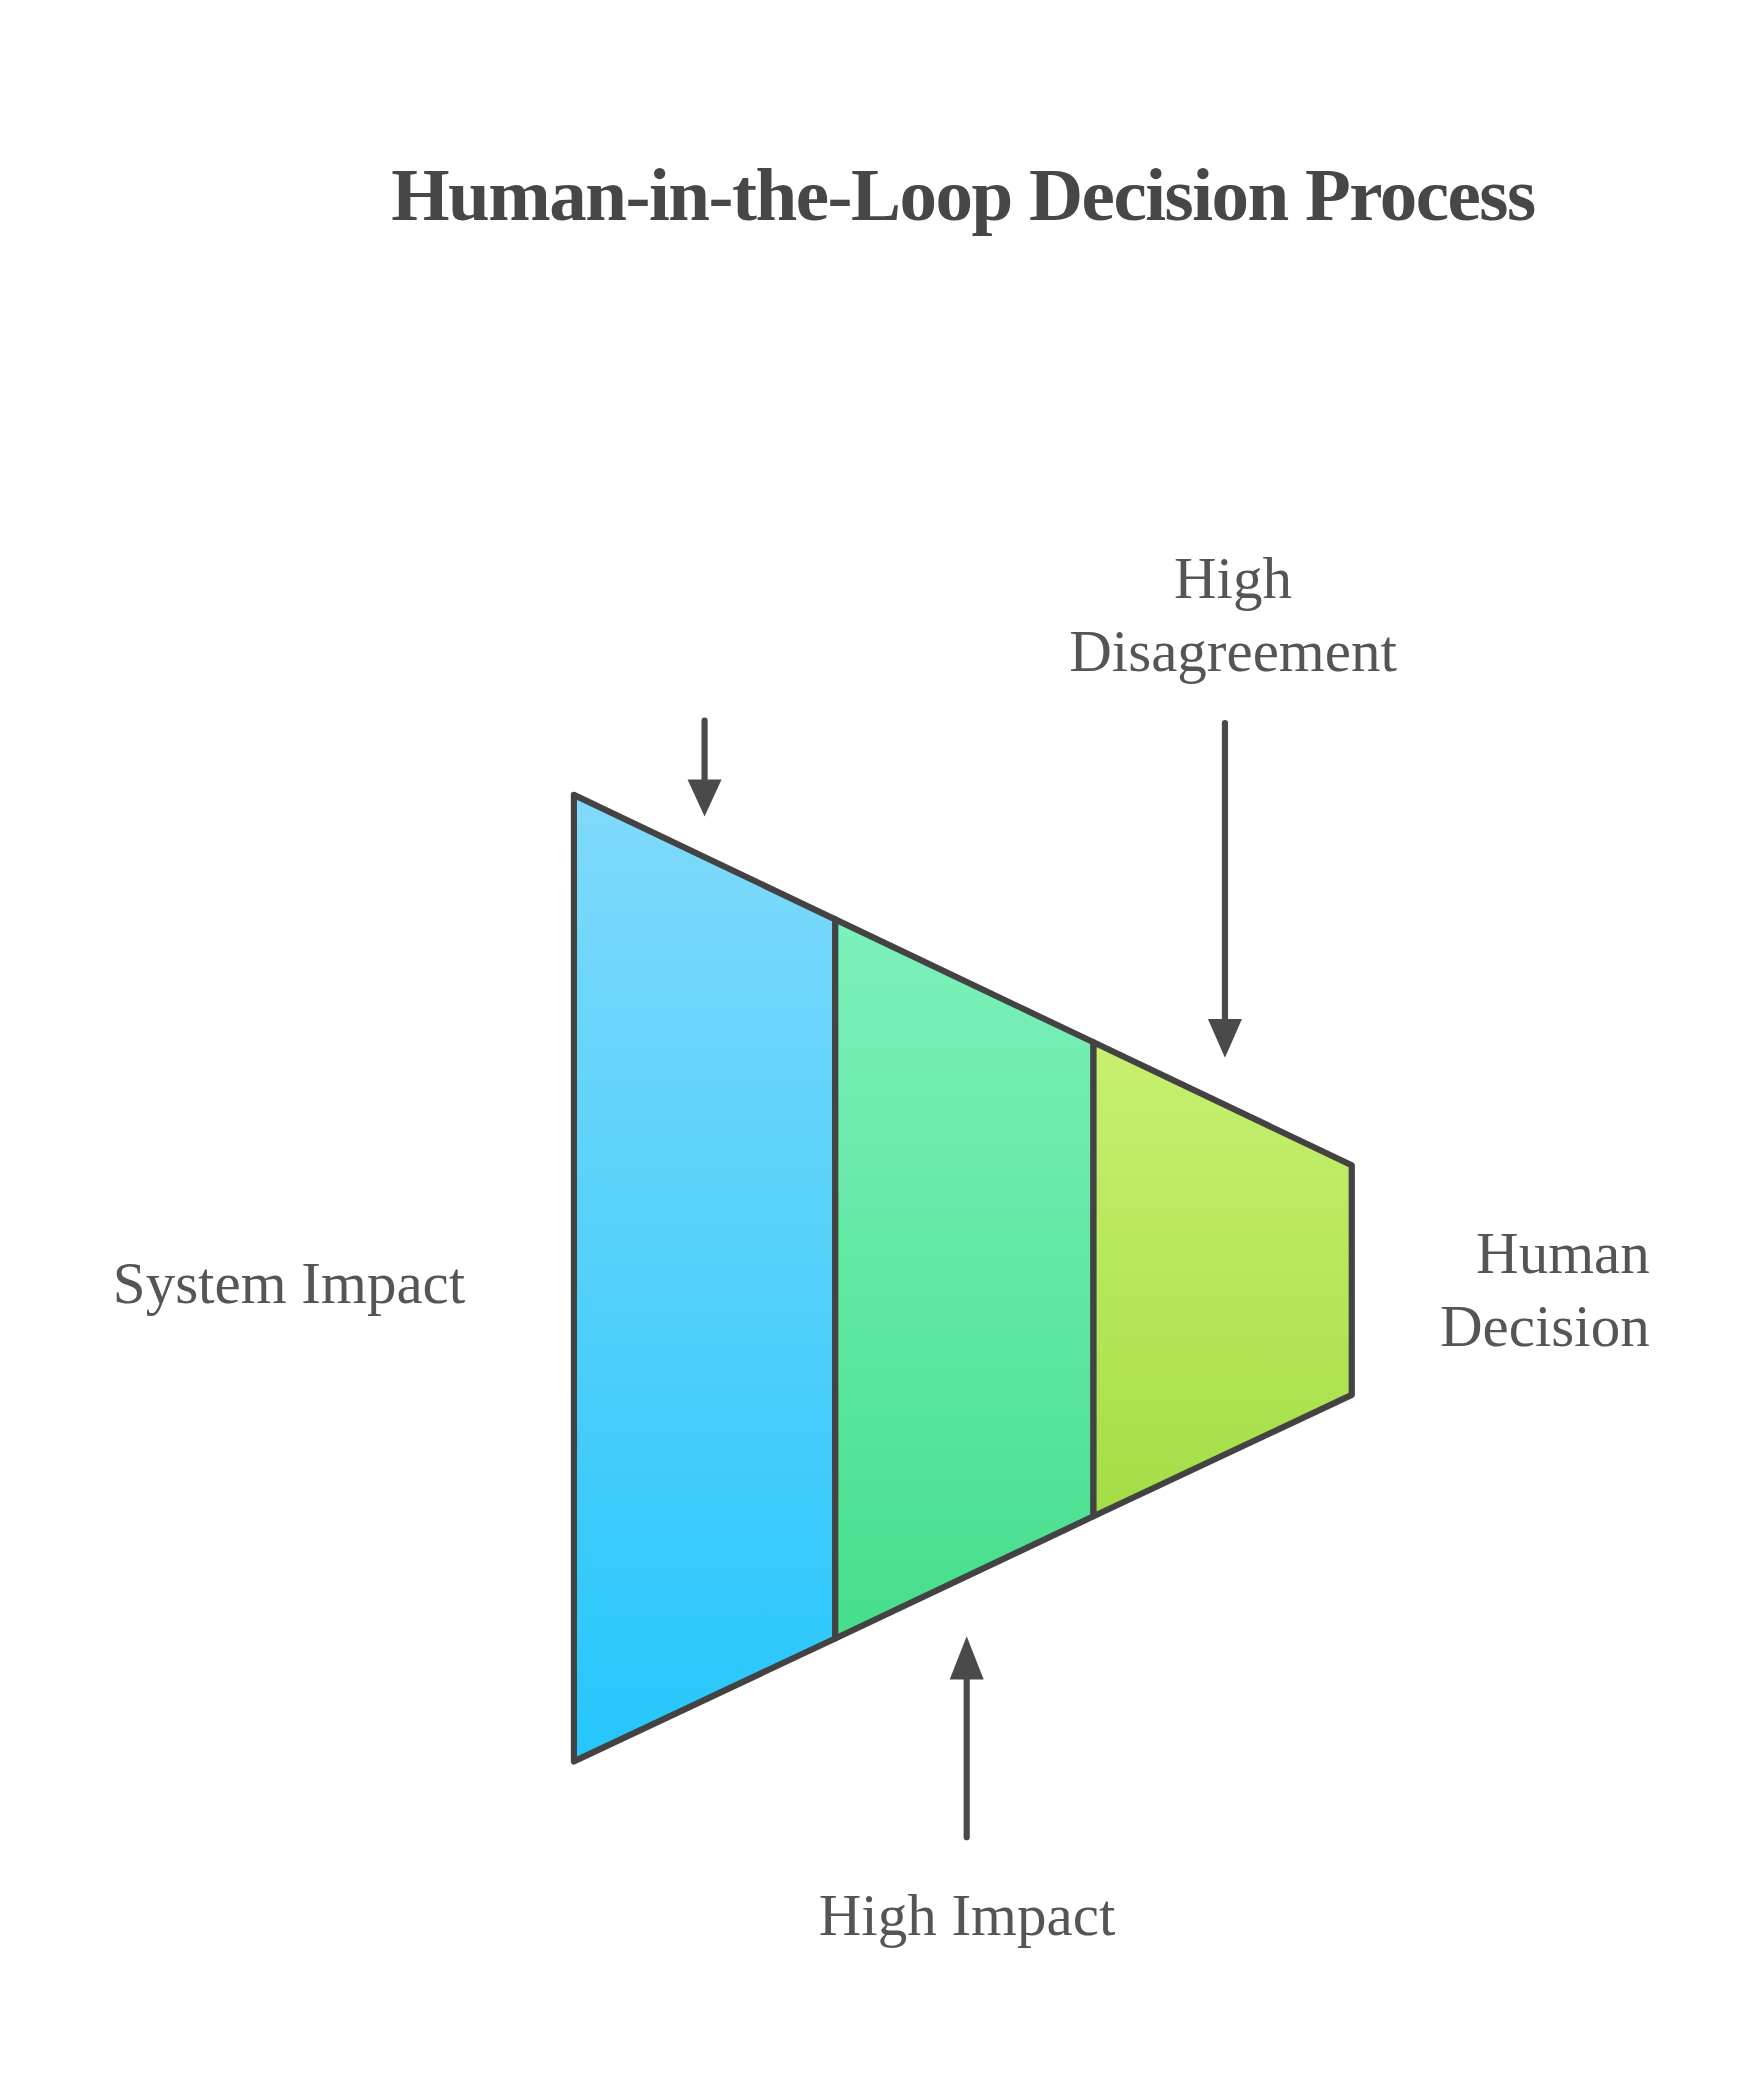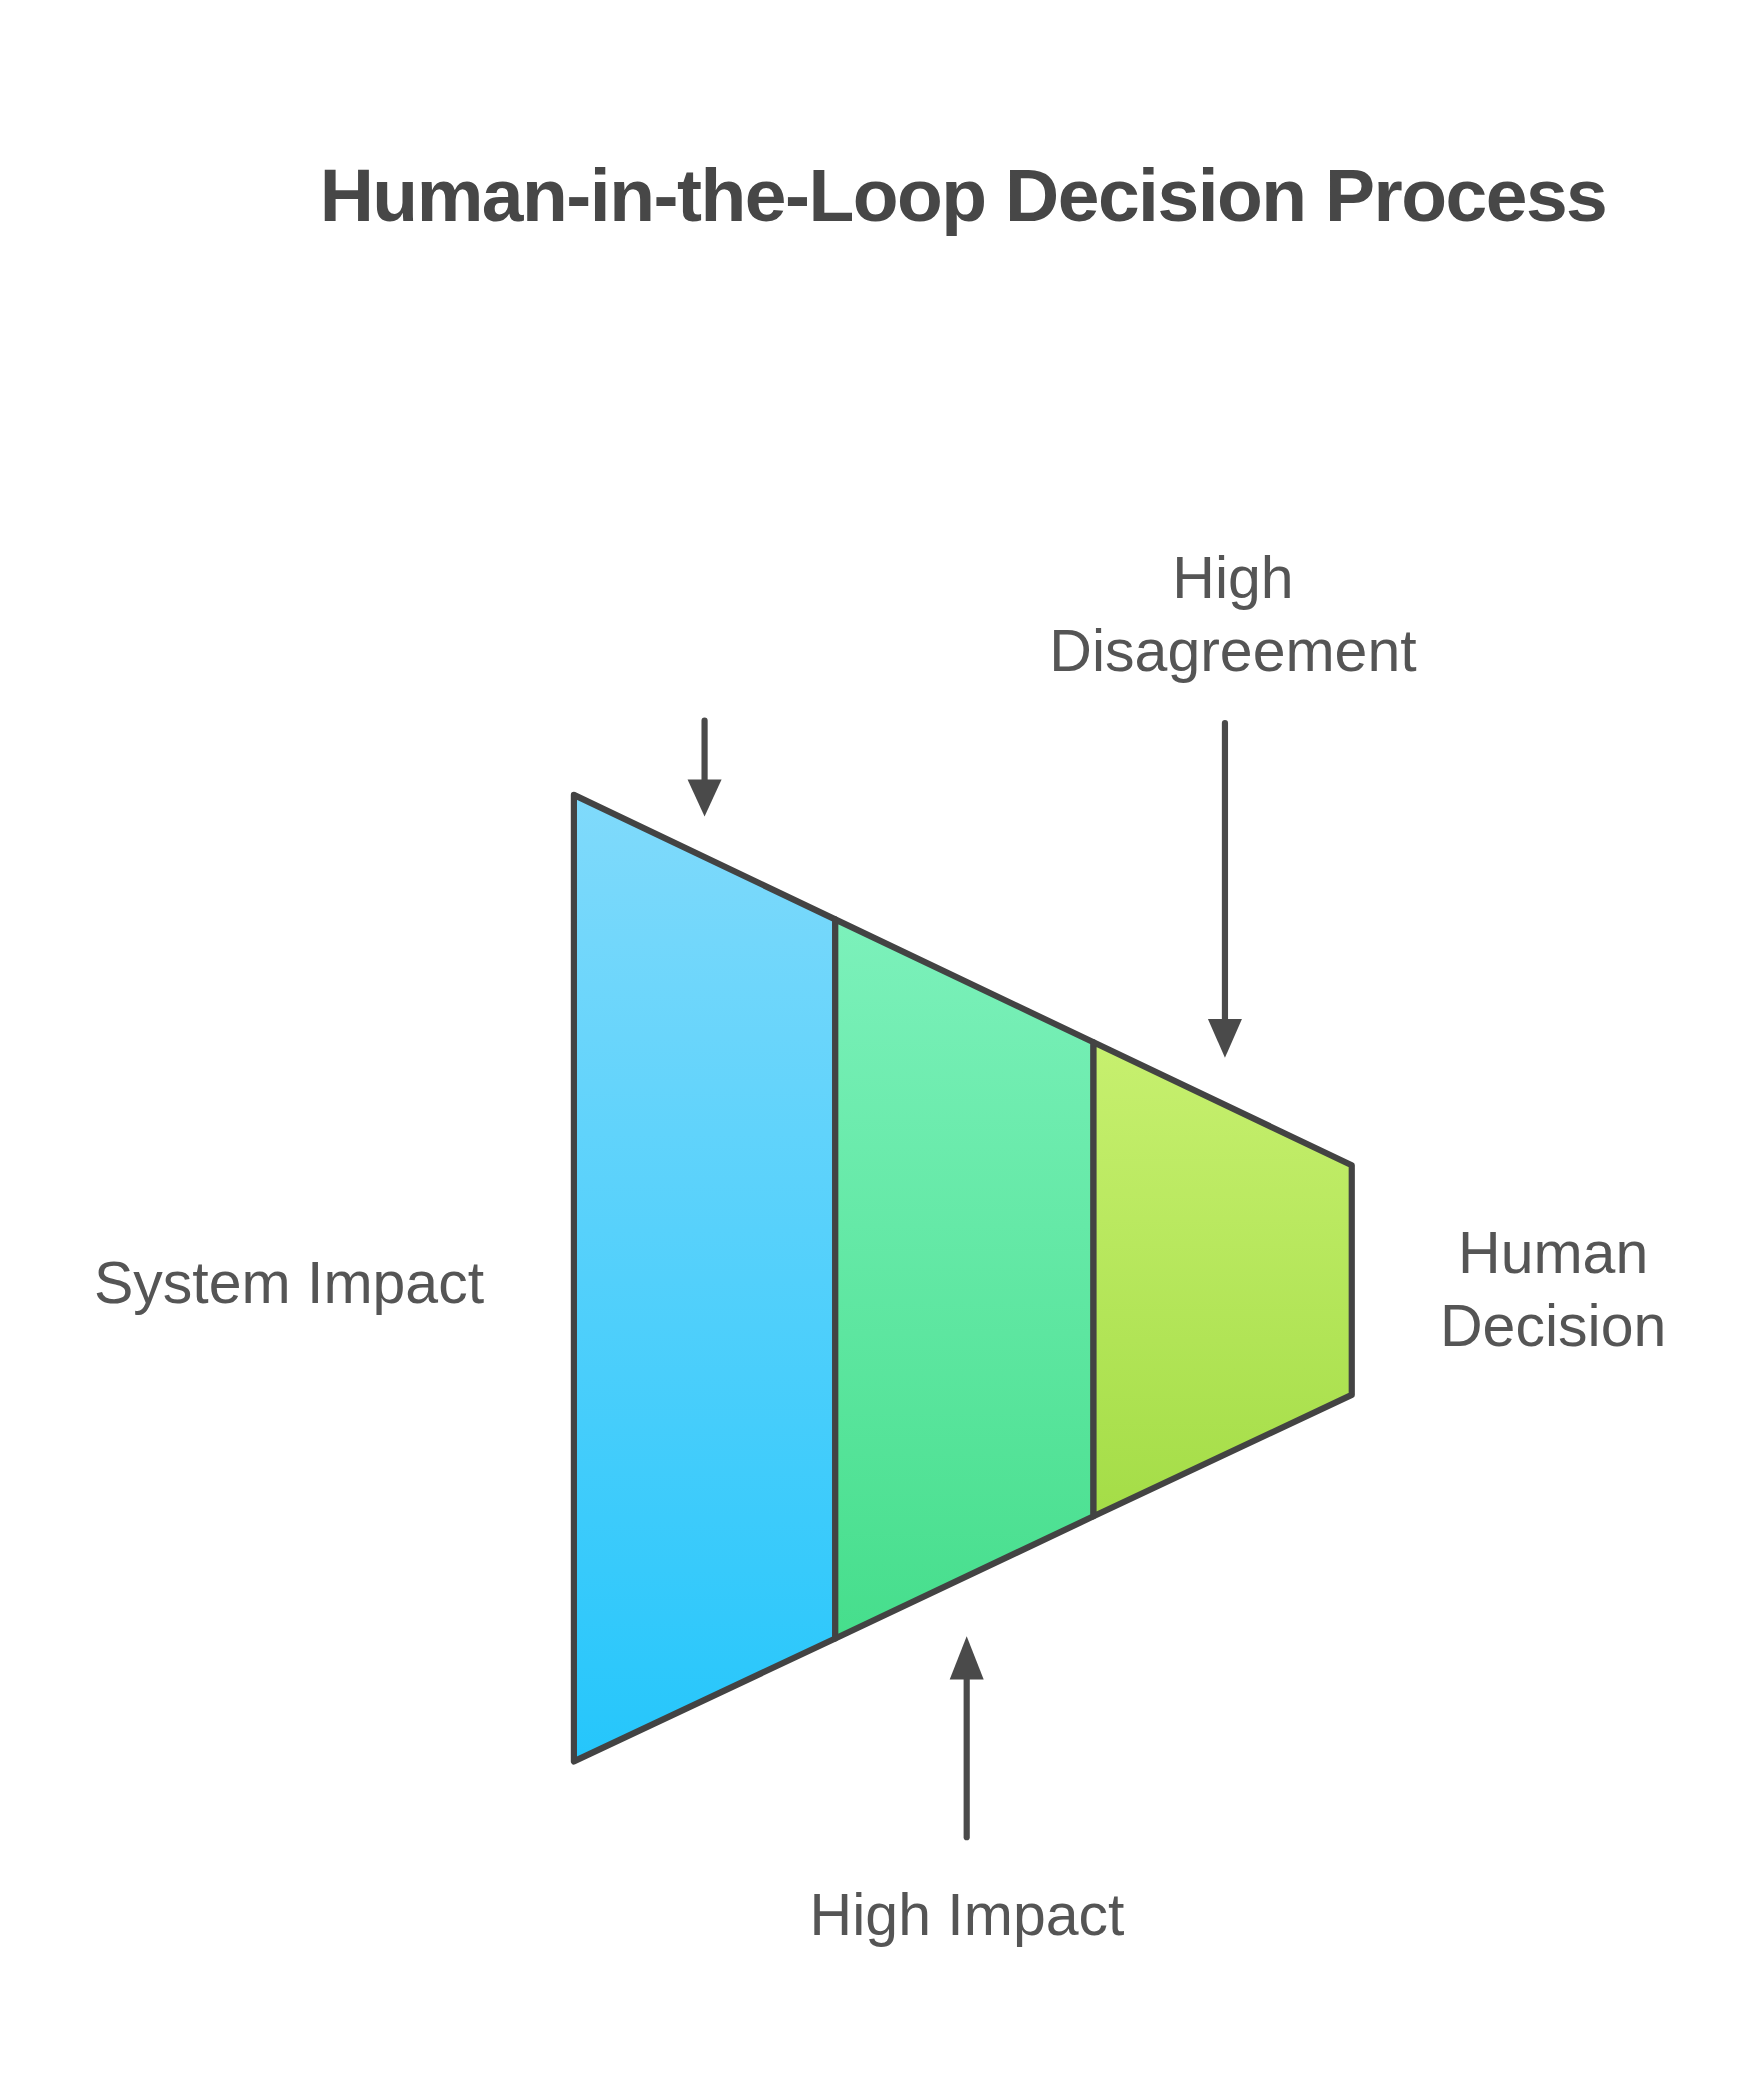--- a/index.html
+++ b/index.html
@@ -1,41 +1,41 @@
 <!DOCTYPE html>
 <html style="--bg-color: #ffffff; --label-color: #555555; --title-color: #474747;font-size:12.4px"><head>
 <meta charset="utf-8">
 <style>
   html, body { margin: 0; padding: 0; background: #ffffff; }
   .canvas {
     position: relative;
     width: 1754px;
     height: 2097px;
     background: var(--bg-color, #ffffff);
-    font-family: Liberation Sans, sans-serif;
+    font-family: Liberation Serif, serif;
     overflow: hidden;
   }
   .canvas svg.layer {
     position: absolute;
     left: 0; top: 0;
     width: 1754px; height: 2097px;
     display: block;
   }
   .lbl {
     position: absolute;
     color: var(--label-color, #555555);
     font-size: 59px;
     line-height: 1.24;
     white-space: pre-line;
     transform: translate(-50%, -50%);
     text-align: center;
   }
   .lbl.left-align {
     transform: translate(0, -50%);
-    text-align: center;
+    text-align: right;
   }
   .title {
     position: absolute;
     left: 963px;
     top: 195px;
     transform: translate(-50%, -50%);
     color: var(--title-color, #474747);
     font-size: 75px;
     font-weight: 700;
     letter-spacing: -1.5px;

